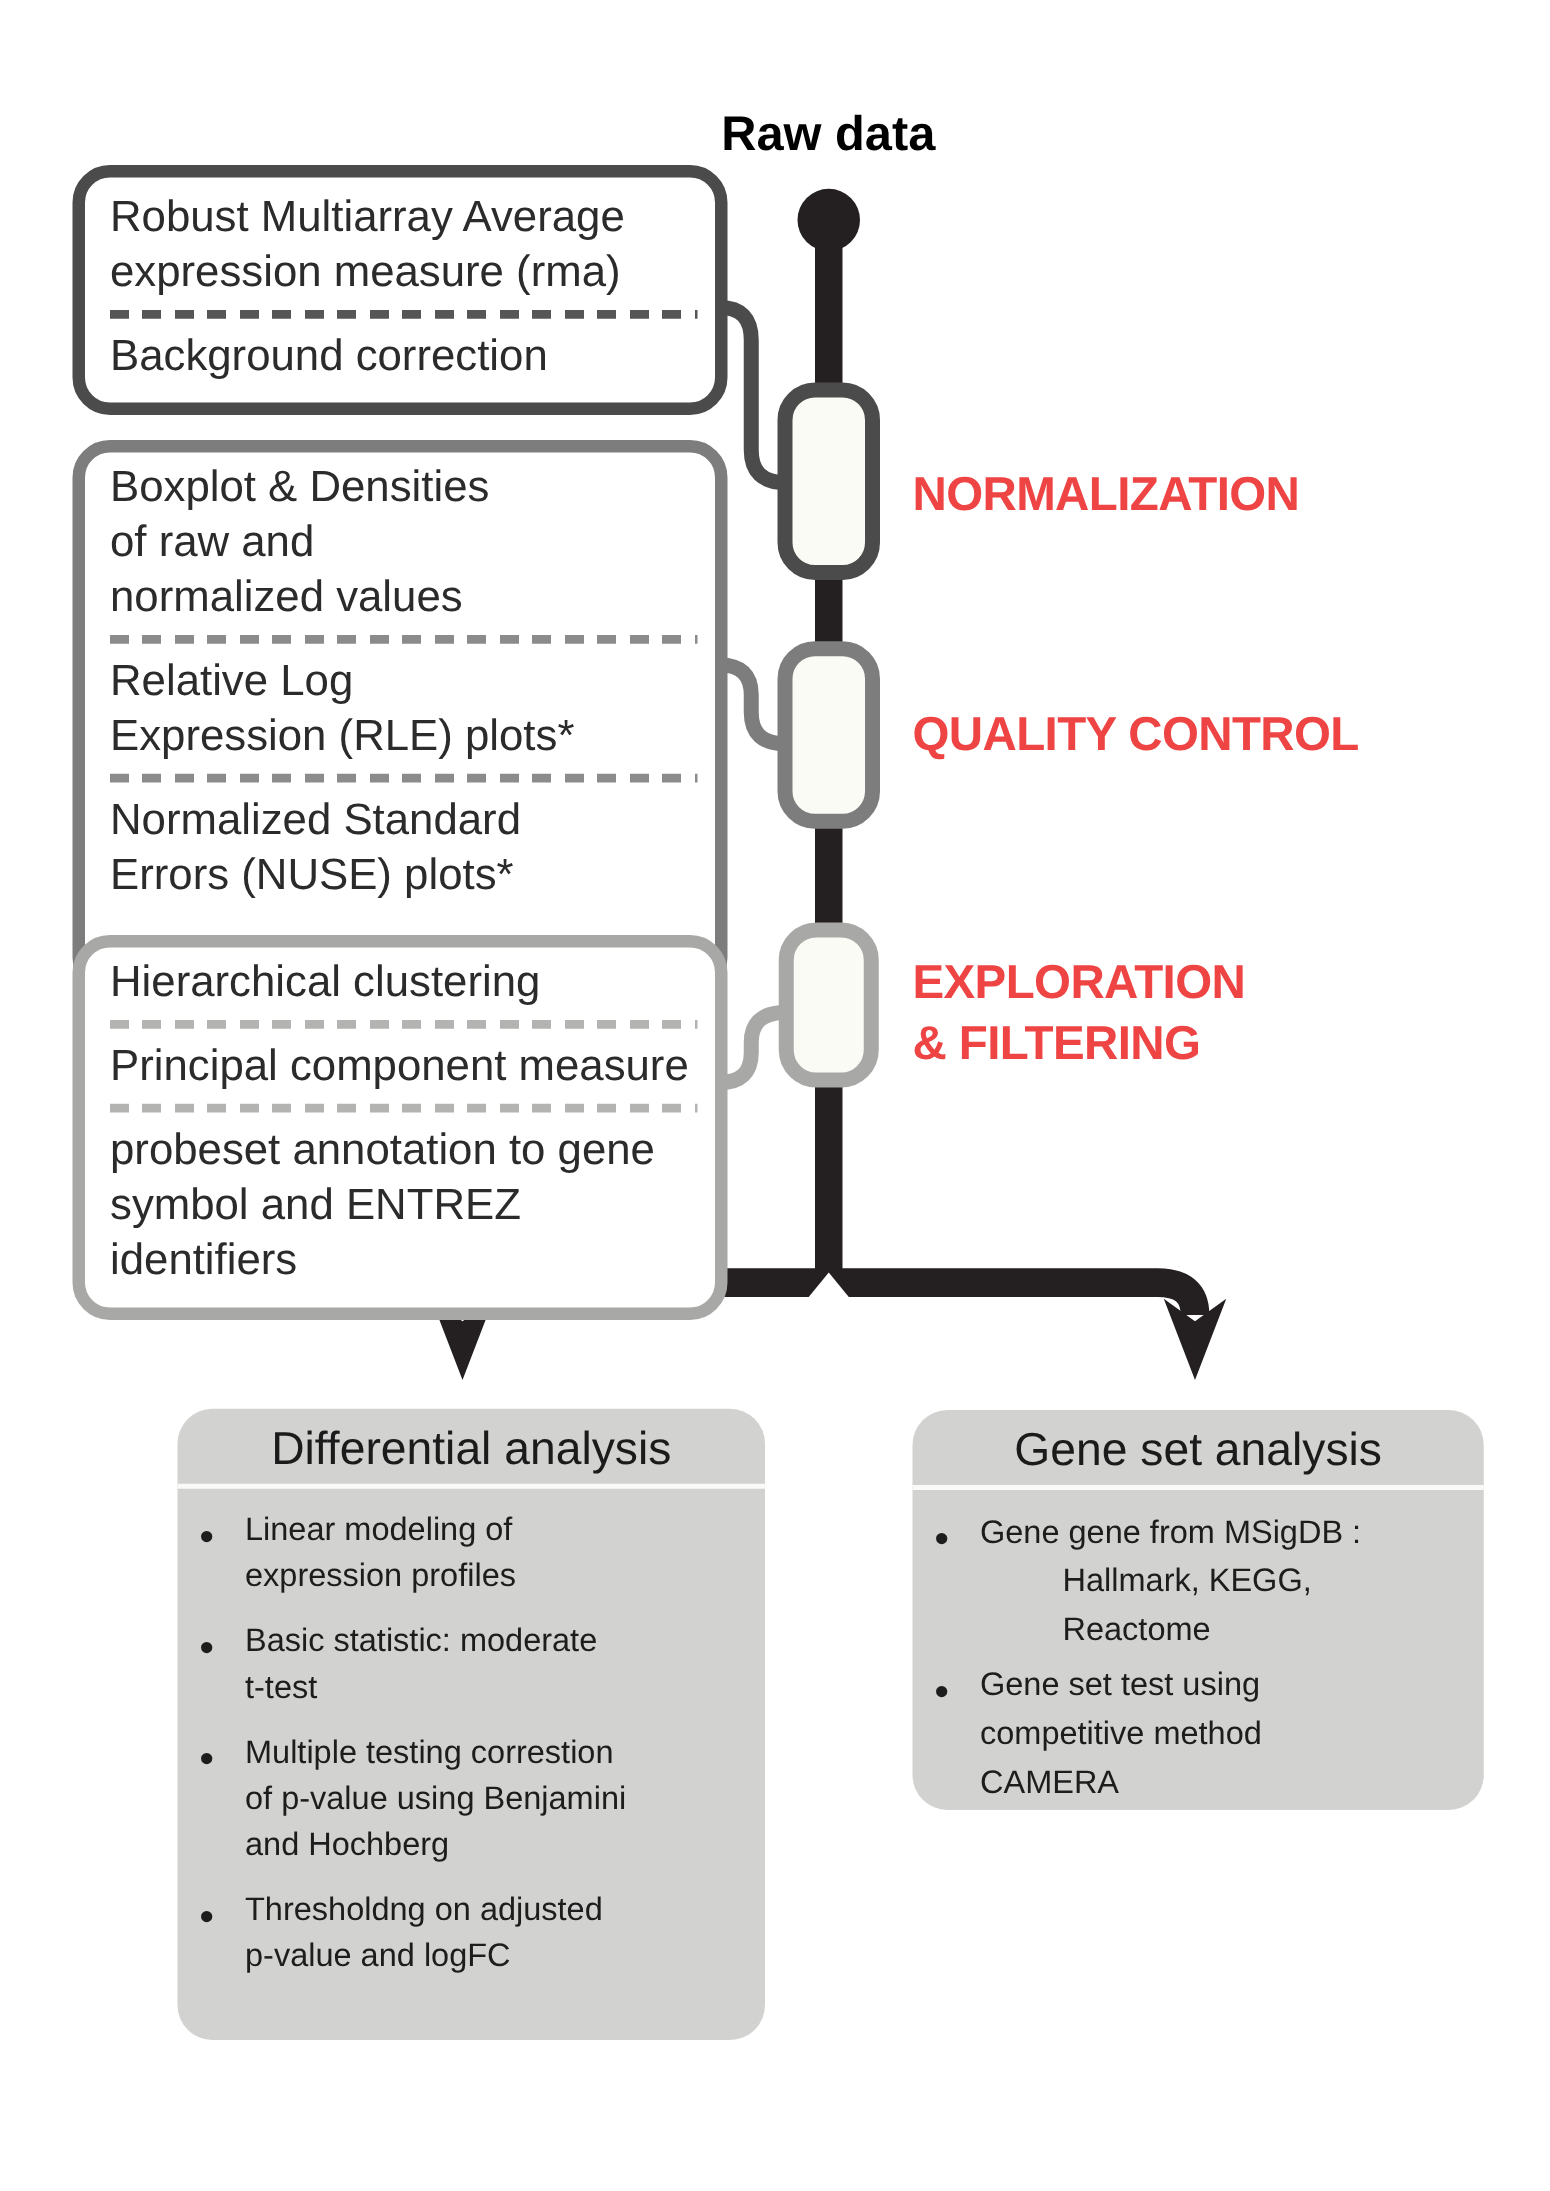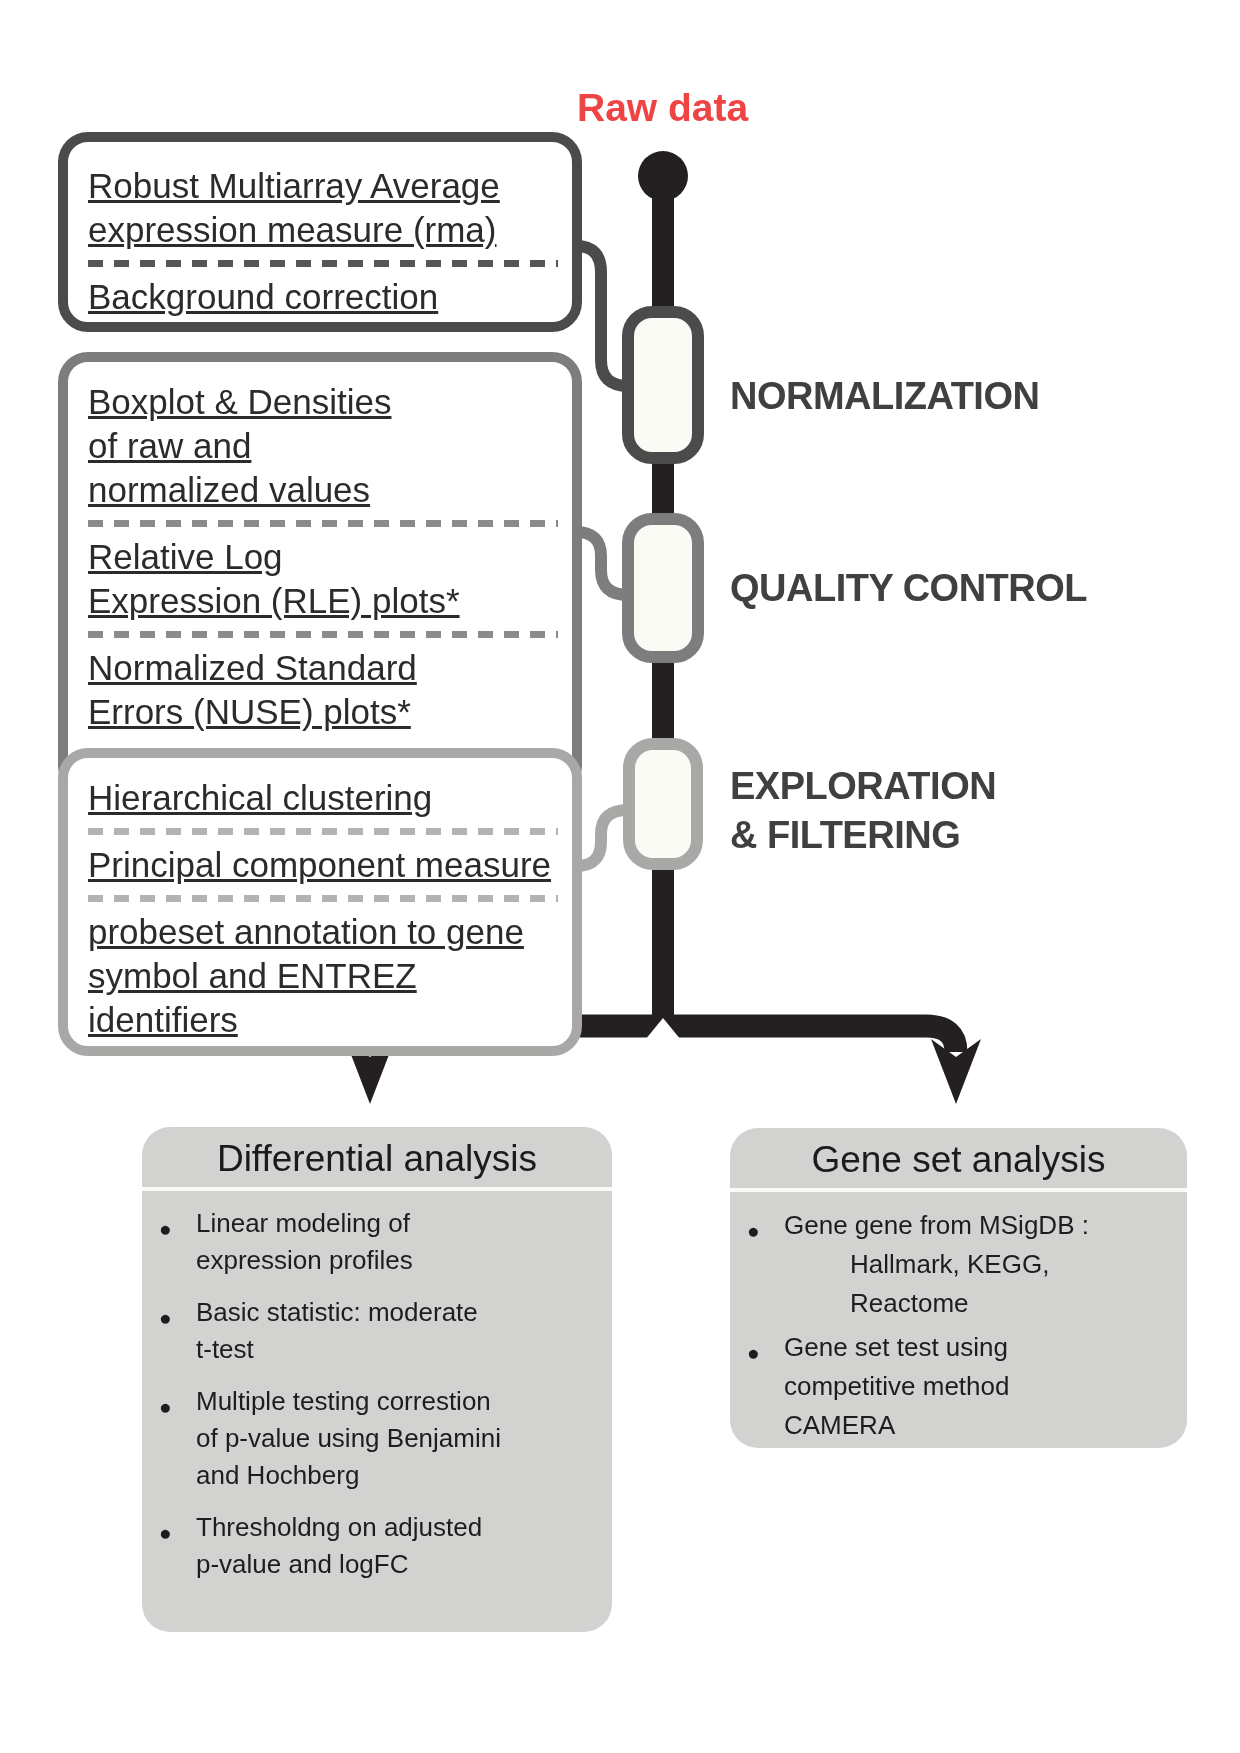--- a/index.html
+++ b/index.html
@@ -4,44 +4,44 @@
 <style>
   html,body { margin:0; padding:0; background:#ffffff; }
   #canvas {
     position:relative; width:1240px; height:1753px; background:#ffffff;
     font-family:"Liberation Sans", sans-serif; overflow:hidden;
   }
   #flow-svg { position:absolute; left:0; top:0; width:1240px; height:1753px; }
 
   .raw-data {
     position:absolute; left:577px; top:86px; width:200px;
-    font-size:39px; font-weight:bold; color:#ef4444; white-space:nowrap;
+    font-size:39px; font-weight:bold; color:#000000; white-space:nowrap;
   }
 
   
   .stage-box {
     position:absolute; left:58px; width:524px; box-sizing:border-box;
     background:#ffffff; border-radius:30px;
     color:#2b2b2b; font-size:35px; line-height:44px;
   }
-  .stage-box .inner { padding:12px 14px 8px 20px;text-decoration:underline; }
+  .stage-box .inner { padding:0 14px 8px 20px; }
   .box-1 { top:132px; height:200px; border:10px solid #4b4b4b; }
   .box-2 { top:352px; height:444px; border:10px solid #7d7d7d; }
   .box-3 { top:748px; height:308px; border:10px solid #a8a8a6; }
   .row { padding:6px 0; }
   .box-1 .row:first-child { padding-top:10px; }
   .divider { height:7px; margin:2px 0; }
   .div-1 { background:repeating-linear-gradient(90deg,#565656 0 15px,transparent 15px 26px); }
   .div-2 { background:repeating-linear-gradient(90deg,#8b8b8b 0 15px,transparent 15px 26px); }
   .div-3 { background:repeating-linear-gradient(90deg,#b3b3b1 0 15px,transparent 15px 26px); }
 
   
   .stage-label {
     position:absolute; left:730px; font-size:38px; font-weight:bold;
-    color:#404040; line-height:49px; white-space:nowrap; letter-spacing:-0.5px;
+    color:#ef4444; line-height:49px; white-space:nowrap; letter-spacing:-0.5px;
   }
   .label-normalization { top:372px; }
   .label-quality { top:564px; }
   .label-exploration { top:762px; }
 
   
   .panel {
     position:absolute; background:#d2d2d0; border-radius:28px;
     color:#1d1d1d; box-sizing:border-box;
   }

